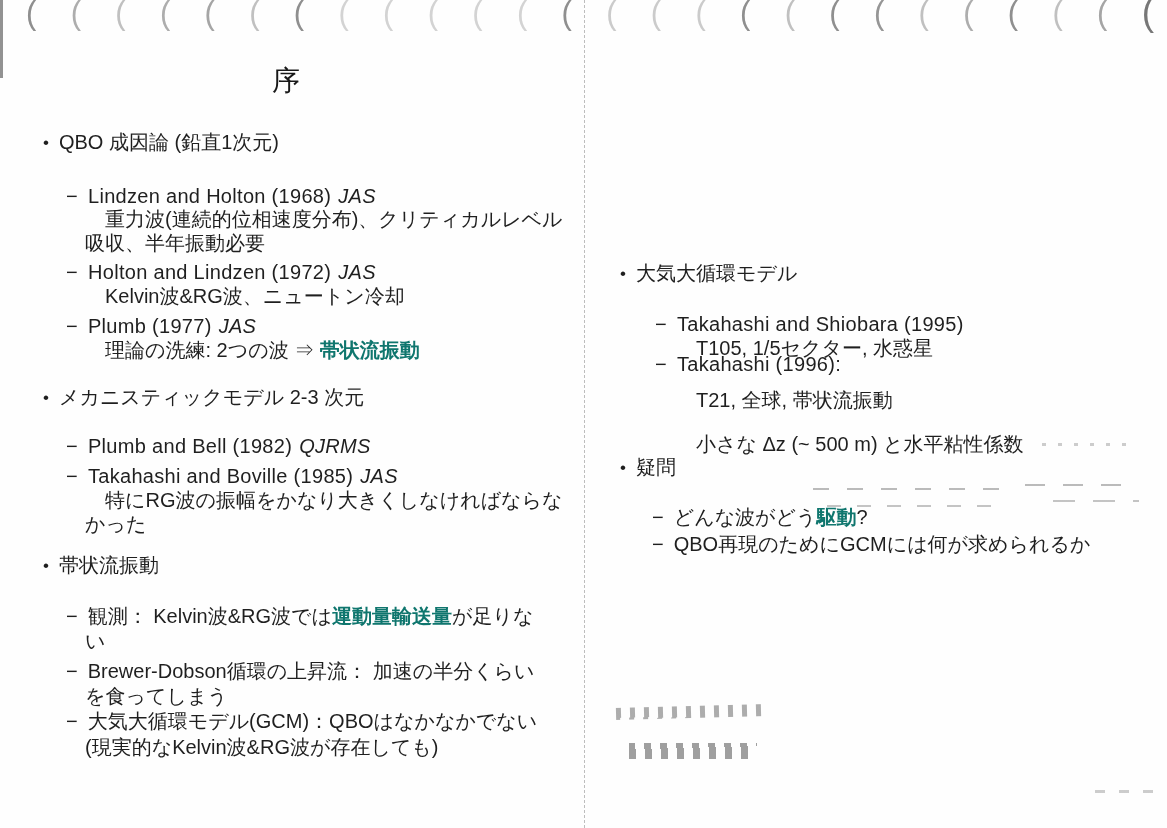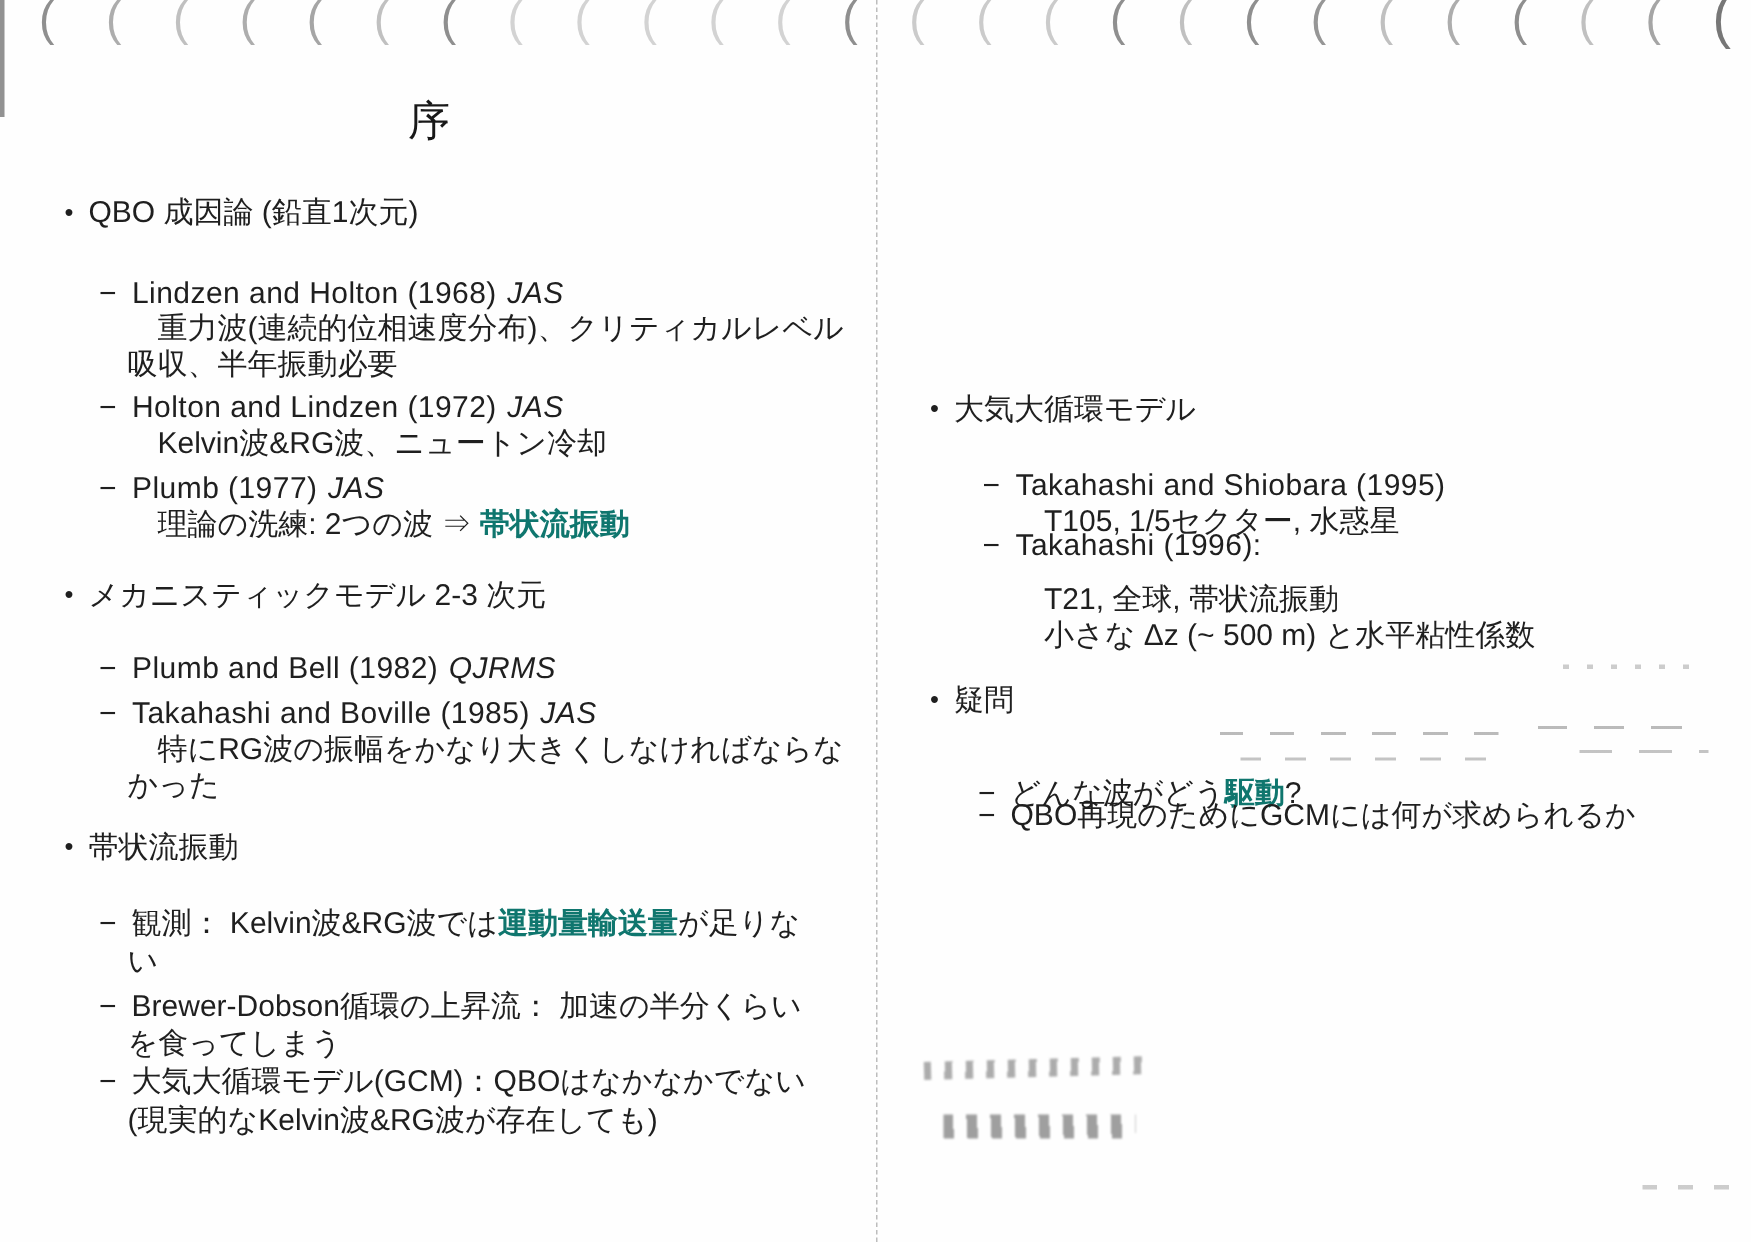--- a/index.html
+++ b/index.html
@@ -162,19 +162,19 @@
 <div class="line" style="left:66px; top:709px"><span class="marker">−</span><span>大気大循環モデル(GCM)：QBOはなかなかでない</span></div>
 <div class="line" style="left:85px; top:735px">(現実的なKelvin波&amp;RG波が存在しても)</div>
 
 <div class="line" style="left:620px; top:261px"><span class="marker bullet-m">•</span><span>大気大循環モデル</span></div>
 
 <div class="line latin" style="left:655px; top:312px"><span class="marker">−</span><span>Takahashi and Shiobara (1995)</span></div>
 <div class="line" style="left:696px; top:336px">T105, 1/5セクター, 水惑星</div>
 
 <div class="line latin" style="left:655px; top:352px"><span class="marker">−</span><span>Takahashi (1996):</span></div>
 <div class="line" style="left:696px; top:388px">T21, 全球, 帯状流振動</div>
-<div class="line" style="left:696px; top:412px">小さな Δz (~ 500 m) と水平粘性係数</div>
+<div class="line" style="left:696px; top:432px">小さな Δz (~ 500 m) と水平粘性係数</div>
 
 <div class="line" style="left:620px; top:455px"><span class="marker bullet-m">•</span><span>疑問</span></div>
 
-<div class="line" style="left:652px; top:517px"><span class="marker">−</span><span>どんな波がどう</span><span class="b">駆動</span><span>?</span></div>
+<div class="line" style="left:652px; top:505px"><span class="marker">−</span><span>どんな波がどう</span><span class="b">駆動</span><span>?</span></div>
 
 <div class="line" style="left:652px; top:532px"><span class="marker">−</span><span>QBO再現のためにGCMには何が求められるか</span></div>
 
 </body></html>

